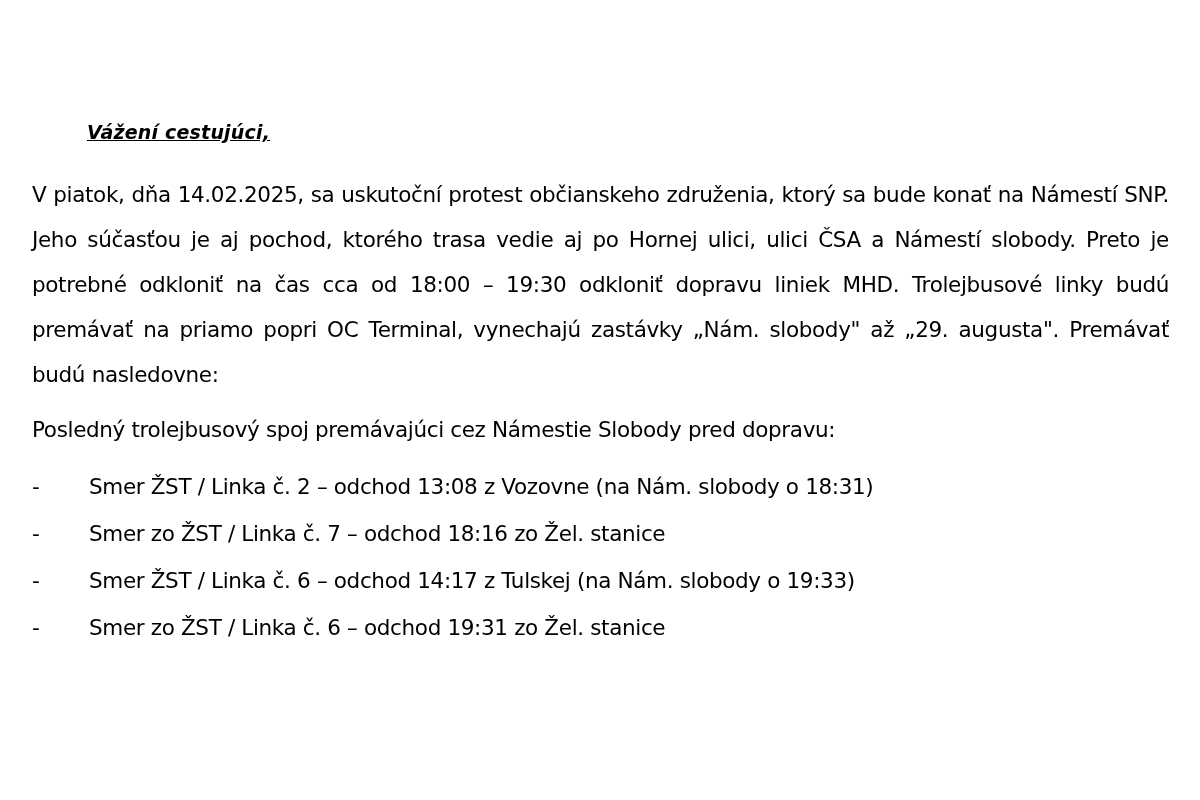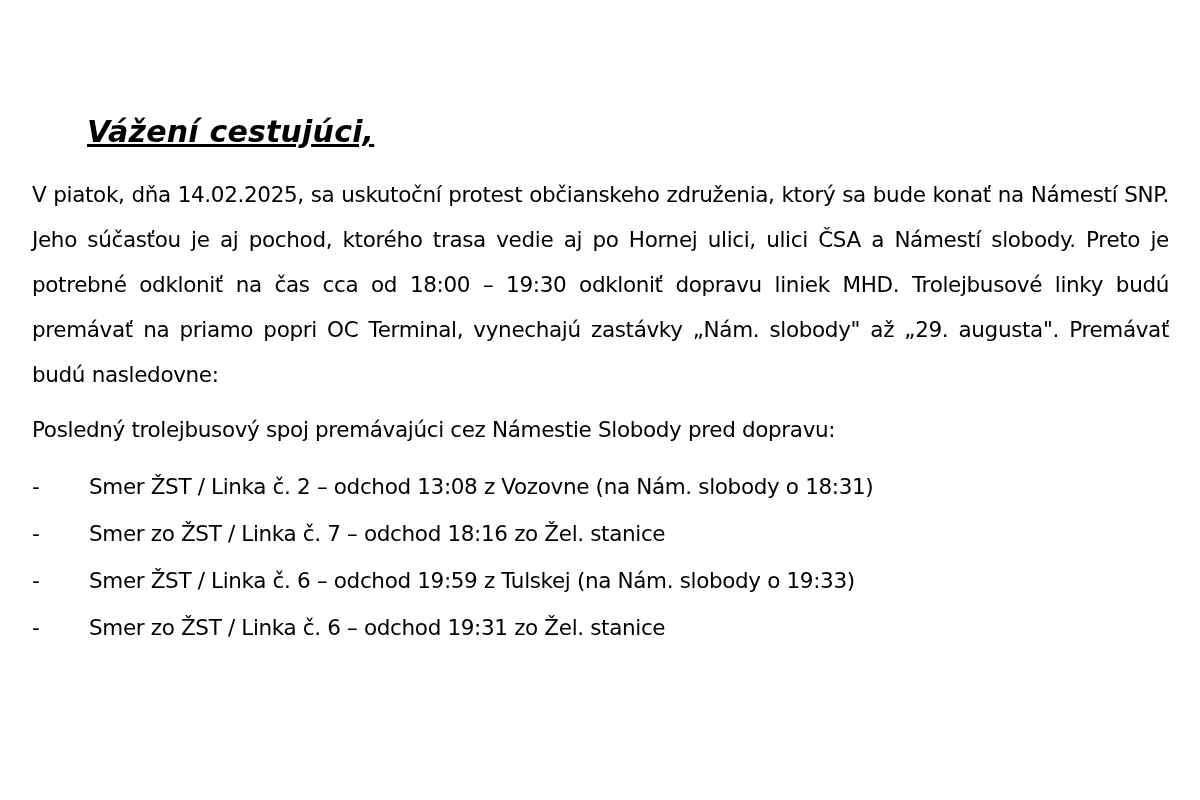--- a/index.html
+++ b/index.html
@@ -18,21 +18,21 @@
     .doc {
       position: absolute;
       left: 32px;
       top: 112px;
       width: 1137px;
     }
     .greeting {
       font-weight: bold;
       font-style: italic;
       text-decoration: underline;
-      font-size: 30px;
+      font-size: 19px;
       margin: 0 0 20px 55px;
       letter-spacing: 0.2px;
       line-height: 40px;
     }
     .para {
       font-size: 21.5px;
       line-height: 45px;
       text-align: justify;
       text-align-last: left;
       margin: 0;
@@ -80,17 +80,17 @@
 
   <div class="section-lead"><span>Posledný trolejbusový spoj premávajúci cez Námestie Slobody </span><span class="b">pred dopravu</span><span>:</span></div>
 
   <ul class="bullets">
     <li><span class="dash">-</span><span>Smer ŽST / Linka č. </span><span class="b">2</span><span> – odchod </span><span class="b">13:08 z Vozovne</span><span> (na Nám. slobody o 18:31)</span></li>
     <li><span class="dash">-</span><span>Smer zo ŽST / Linka č. </span><span class="b">7</span><span> – odchod </span><span class="b">18:16 zo Žel. stanice</span><span></span></li>
   </ul>
 
 
   <ul class="bullets">
-    <li><span class="dash">-</span><span>Smer ŽST / Linka č. </span><span class="b">6</span><span> – odchod </span><span class="b">19:59 z Tulskej</span><span> (na Nám. slobody o 19:33)</span></li>
+    <li><span class="dash">-</span><span>Smer ŽST / Linka č. </span><span class="b">6</span><span> – odchod </span><span class="b">14:17 z Tulskej</span><span> (na Nám. slobody o 19:33)</span></li>
     <li><span class="dash">-</span><span>Smer zo ŽST / Linka č. </span><span class="b">6</span><span> – odchod </span><span class="b">19:31 zo Žel. stanice</span><span></span></li>
   </ul>
 
 </div>
 
 </body></html>

